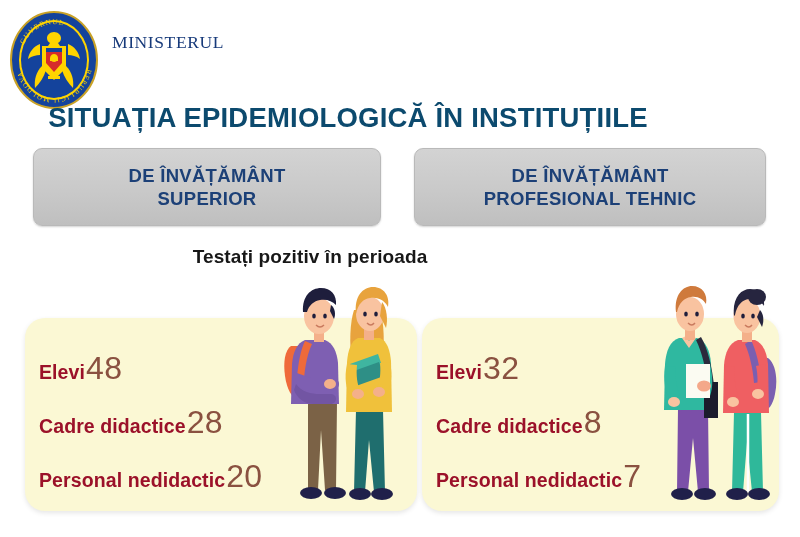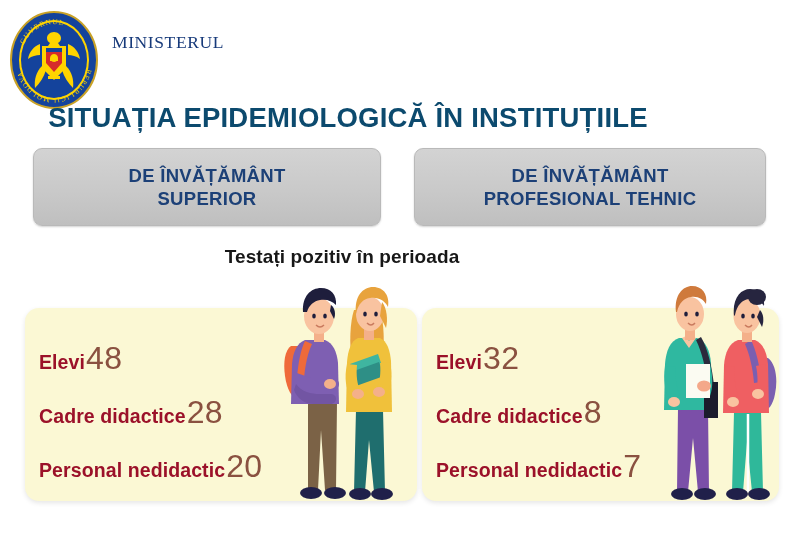--- a/index.html
+++ b/index.html
@@ -88,30 +88,29 @@
   #subtitle {
     position: absolute;
     left: 0;
     top: 246px;
     width: 620px;
     text-align: center;
     font-size: 19px;
     font-weight: bold;
     color: #171717;
     letter-spacing: 0.1px;
-    padding-left: 32px;
   }
 
   
   .stat-card {
     position: absolute;
-    top: 308px;
+    top: 318px;
     height: 193px;
     background: #fbf8d4;
-    border-radius: 14px;
+    border-radius: 20px;
     box-shadow: 0 2px 5px rgba(0,0,0,0.10);
     box-sizing: border-box;
   }
   #stat-card-left  { left: 25px;  width: 392px; }
   #stat-card-right { left: 422px; width: 357px; }
 
   .stat-rows {
     position: absolute;
     left: 14px;
     top: 32px;

